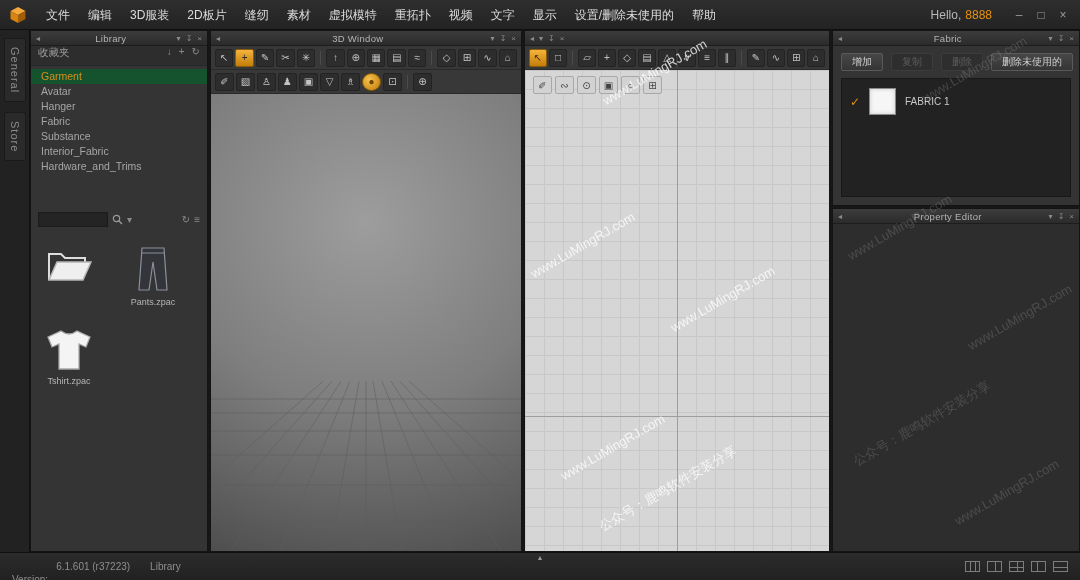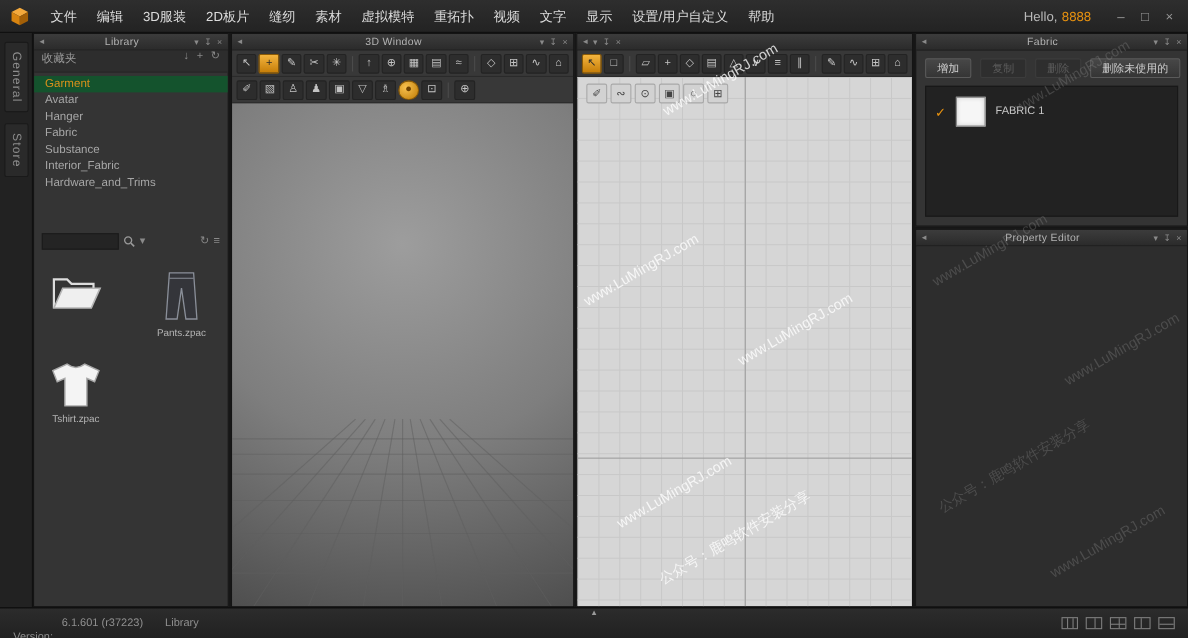--- a/index.html
+++ b/index.html
@@ -40,21 +40,21 @@
   .fav-bar{height:20px;flex:0 0 20px;background:#2d2d2d;border-bottom:1px solid #272727;
     display:flex;align-items:flex-start;padding:0 7px;font-size:10.5px;color:#9a9a9a;}
   .fav-icons{margin-left:auto;display:flex;gap:7px;font-size:10px;color:#8a8a8a;}
   .lib-list{padding:3px 0;}
   .lib-item{height:15px;line-height:15px;padding-left:10px;font-size:10.5px;color:#a6a6a6;cursor:default;}
   .lib-item.selected{background:#14532d;color:#d8901c;}
   .search-row{display:flex;align-items:center;gap:4px;padding:5px 7px;margin-top:30px;}
   .search-input{width:70px;height:15px;background:#242424;border:1px solid #1b1b1b;color:#ccc;font-size:10px;}
   .mini-icon{color:#8a8a8a;font-size:10px;line-height:10px;}
   .search-spacer{flex:1;}
-  .thumbs{display:flex;flex-wrap:wrap;padding:14px 10px;gap:22px 40px;}
+  .thumbs{display:flex;flex-wrap:wrap;padding:14px 10px;gap:22px 28px;}
   .thumb{width:56px;text-align:center;font-size:9px;color:#b5b5b5;}
   .thumb svg{display:block;margin:0 auto 5px;}
   
   .toolbar{flex:0 0 24px;height:24px;background:#383838;border-bottom:1px solid #2a2a2a;
     display:flex;align-items:center;gap:2px;padding:0 4px;}
   .tbtn{width:19px;height:18px;background:#2d2d2d;border:1px solid #232323;border-radius:2px;
     color:#c4c4c4;font-size:10px;display:flex;align-items:center;justify-content:center;cursor:default;}
   .tbtn.active{background:linear-gradient(#f3b43e,#c57d08);border-color:#8a5a06;color:#2a2a2a;}
   .tbtn.coin{border-radius:50%;background:radial-gradient(circle at 35% 35%,#f8c14e,#bd7b06);border-color:#8a5a06;color:#6e4200;}
   .tbtn.light{background:#d2d2d2;border-color:#a8a8a8;color:#444;}
@@ -110,21 +110,21 @@
   <span class="menu-item">编辑</span>
   <span class="menu-item">3D服装</span>
   <span class="menu-item">2D板片</span>
   <span class="menu-item">缝纫</span>
   <span class="menu-item">素材</span>
   <span class="menu-item">虚拟模特</span>
   <span class="menu-item">重拓扑</span>
   <span class="menu-item">视频</span>
   <span class="menu-item">文字</span>
   <span class="menu-item">显示</span>
-  <span class="menu-item">设置/用户自定义</span>
+  <span class="menu-item">设置/删除未使用的</span>
   <span class="menu-item">帮助</span>
   <div class="menu-right">
     <span class="hello">Hello,</span>
     <span class="username">8888</span>
     <span class="win-btn">–</span>
     <span class="win-btn">□</span>
     <span class="win-btn">×</span>
   </div>
 </div>
 

